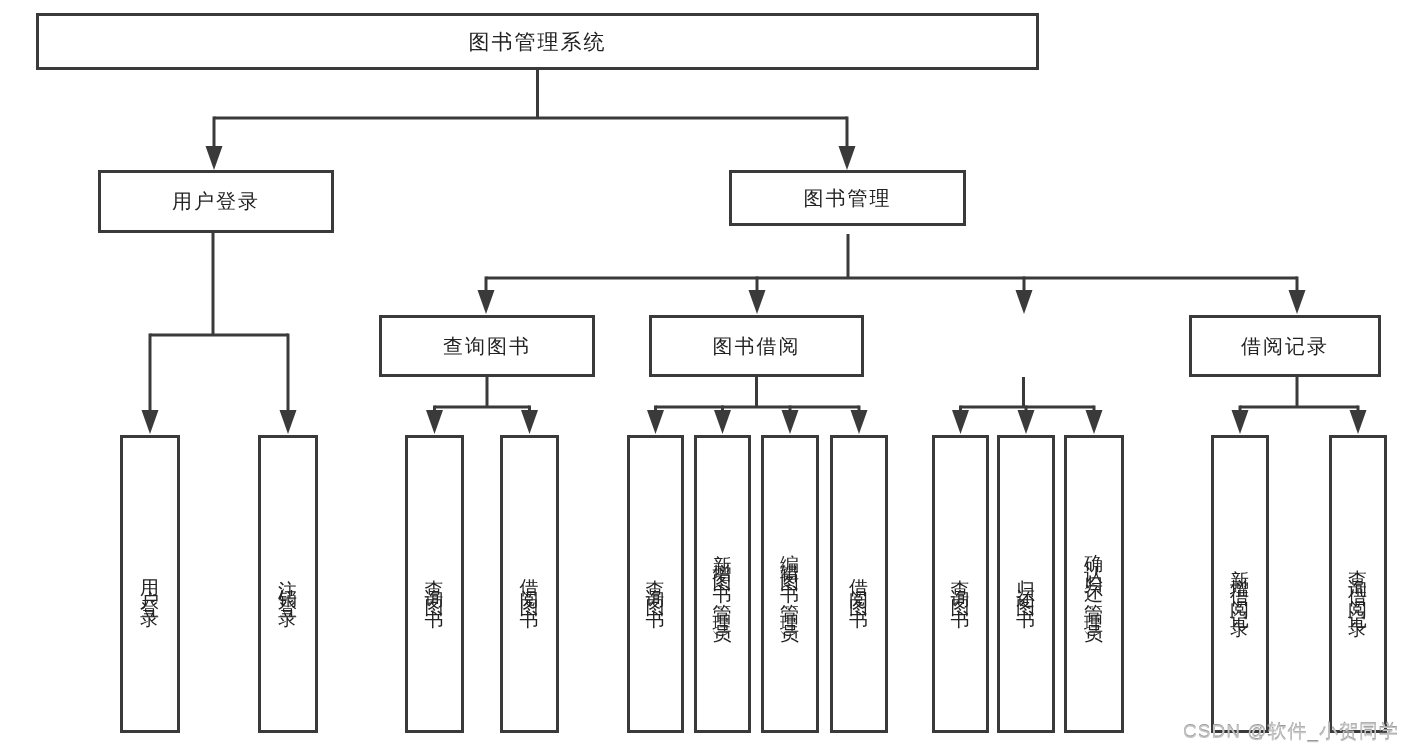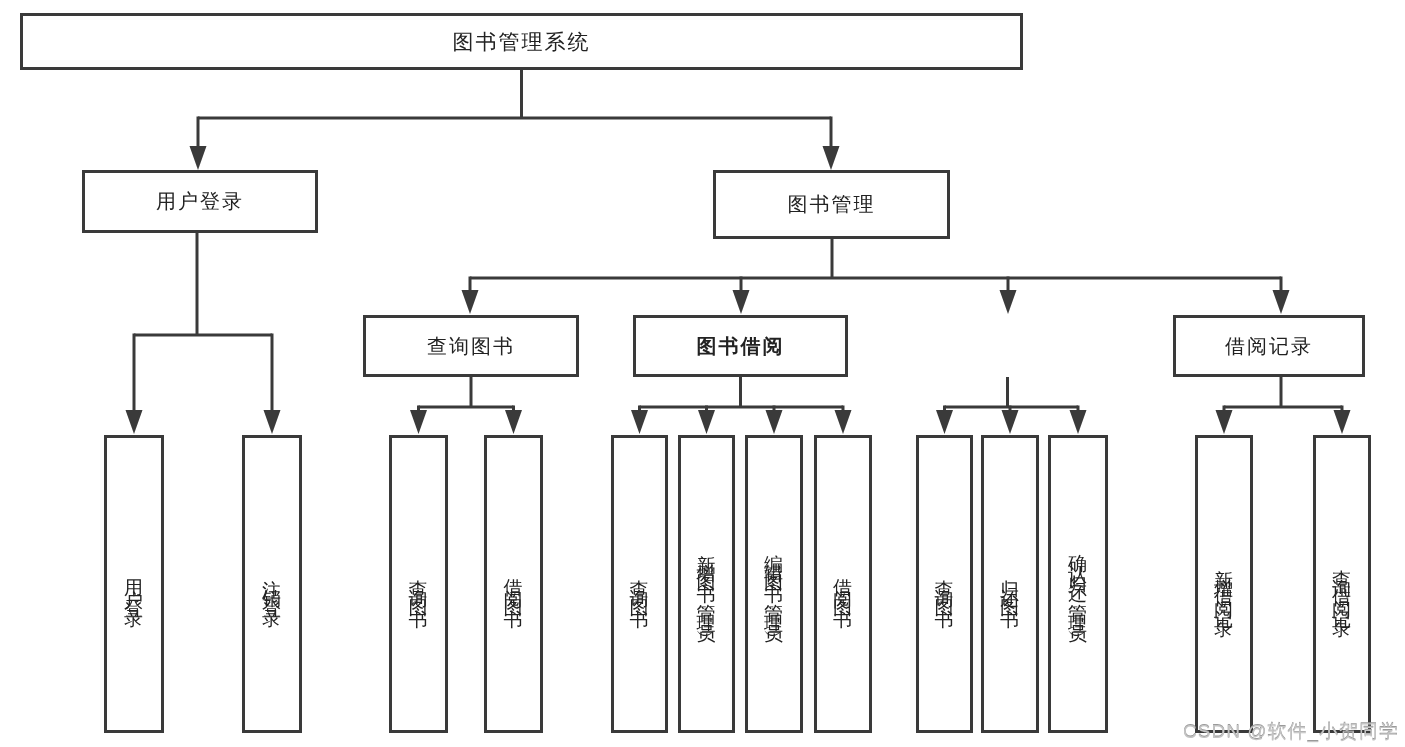--- a/index.html
+++ b/index.html
@@ -1,21 +1,21 @@
 <!DOCTYPE html>
 <html><head>
 <meta charset="utf-8">
 <style>
   html,body{margin:0;padding:0;}
   body{
     width:1405px;height:747px;position:relative;overflow:hidden;
     background:#ffffff;
     font-family:"Liberation Sans","DejaVu Sans",sans-serif;
   }
-  .stage{position:absolute;inset:0;}
+  .stage{position:absolute;inset:0;margin-left:16px;}
   svg.wires{position:absolute;left:0;top:0;z-index:1;}
   .node{
     position:absolute;z-index:2;box-sizing:border-box;
     border:3px solid #3a3a3a;background:#ffffff;
     display:flex;align-items:center;justify-content:center;
     color:#222222;font-size:20px;letter-spacing:2px;
   }
   .node.root{font-size:21px;}
   .node.leaf{
     writing-mode:vertical-rl;text-orientation:mixed;
@@ -93,24 +93,24 @@
       <line x1="1224" y1="405.5" x2="1224" y2="412"></line>
       <polygon points="1215.5,410 1232.5,410 1224,434" stroke="none"></polygon>
       <line x1="1342" y1="405.5" x2="1342" y2="412"></line>
       <polygon points="1333.5,410 1350.5,410 1342,434" stroke="none"></polygon>
     </g>
   </svg>
 
   <div class="node root" style="left:20px;top:13px;width:1003px;height:57px;">图书管理系统</div>
 
   <div class="node" style="left:82px;top:170px;width:236px;height:63px;">用户登录</div>
-  <div class="node" style="left:713px;top:170px;width:237px;height:69px;">图书管理</div>
+  <div class="node" style="left:713px;top:170px;width:237px;height:56px;">图书管理</div>
 
   <div class="node" style="left:363px;top:315px;width:216px;height:62px;">查询图书</div>
-  <div class="node" style="left:633px;top:315px;width:215px;height:62px;font-weight:bold;">图书借阅</div>
+  <div class="node" style="left:633px;top:315px;width:215px;height:62px;">图书借阅</div>
   <div class="node" style="left:1173px;top:315px;width:192px;height:62px;">借阅记录</div>
 
   <div class="node leaf" style="left:104px;top:435px;width:60px;height:298px;">用户登录</div>
   <div class="node leaf" style="left:242px;top:435px;width:60px;height:298px;">注销登录</div>
 
   <div class="node leaf" style="left:389px;top:435px;width:59px;height:298px;">查询图书</div>
   <div class="node leaf" style="left:484px;top:435px;width:59px;height:298px;">借阅图书</div>
 
   <div class="node leaf" style="left:611px;top:435px;width:57px;height:298px;">查询图书</div>
   <div class="node leaf" style="left:678px;top:435px;width:57px;height:298px;">新增图书（管理员）</div>

